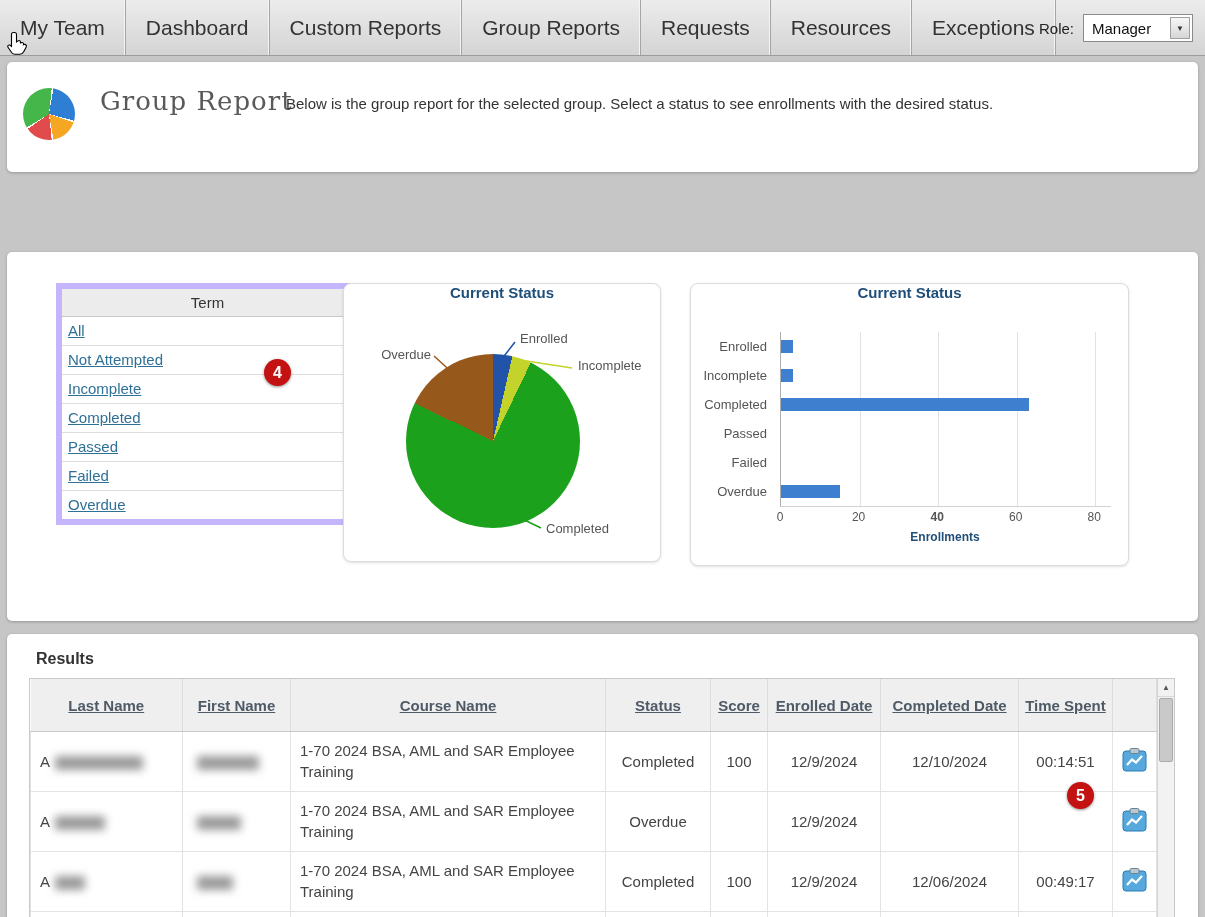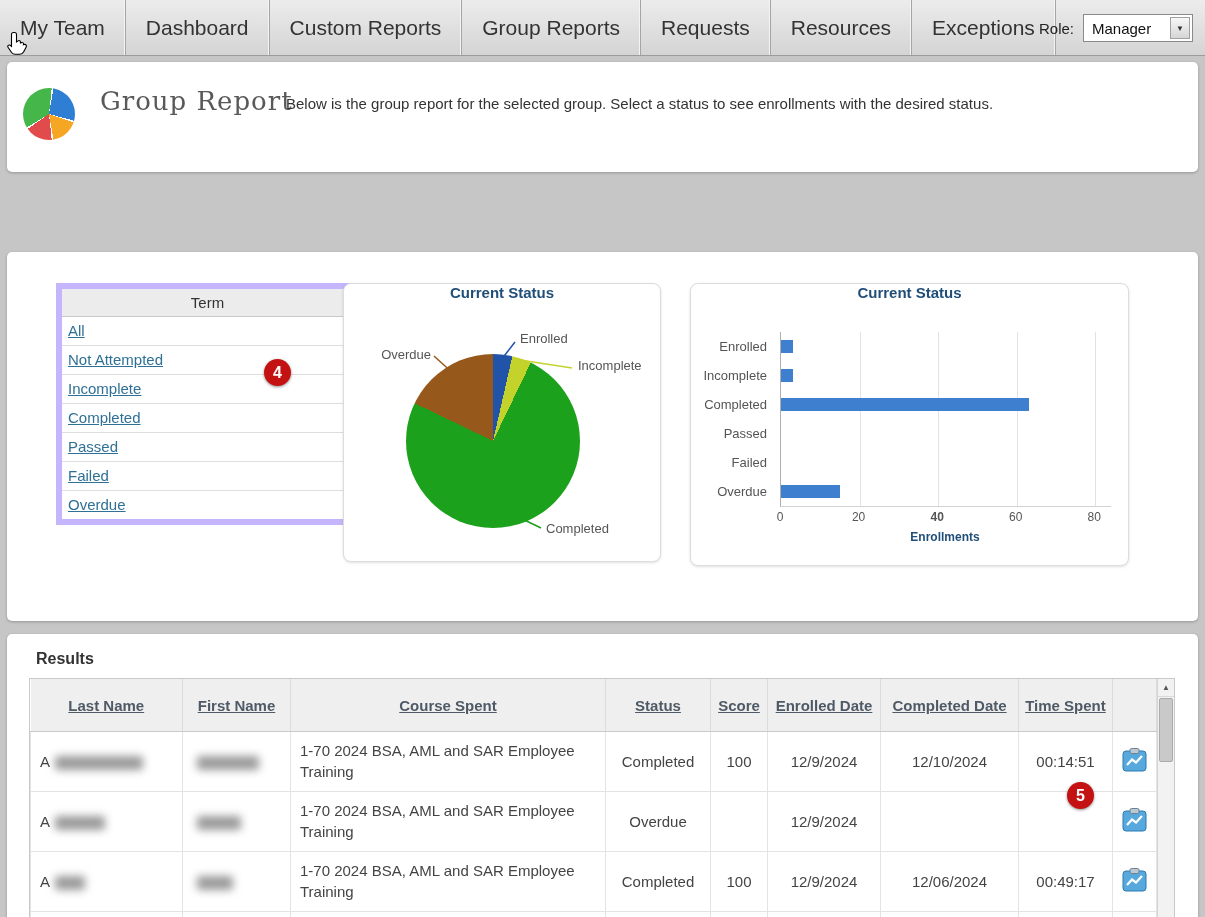--- a/index.html
+++ b/index.html
@@ -209,21 +209,21 @@
             <col style="width:57px">
             <col style="width:113px">
           <col style="width:138px">
             <col style="width:94px">
             <col style="width:44px">
         </colgroup>
         <thead>
             <tr>
               <th><span class="hlink">Last Name</span></th>
               <th><span class="hlink">First Name</span></th>
-              <th><span class="hlink">Course Spent</span></th>
+              <th><span class="hlink">Course Name</span></th>
               <th><span class="hlink">Status</span></th>
               <th><span class="hlink">Score</span></th>
               <th><span class="hlink">Enrolled Date</span></th>
               <th><span class="hlink">Completed Date</span></th>
               <th><span class="hlink">Time Spent</span></th>
               <th></th>
             </tr>
           </thead>
         <tbody>
             <tr>

